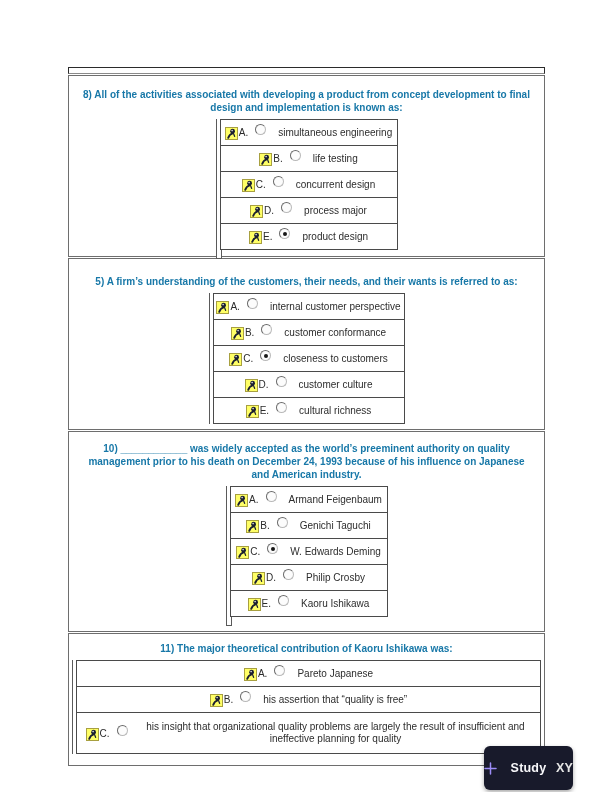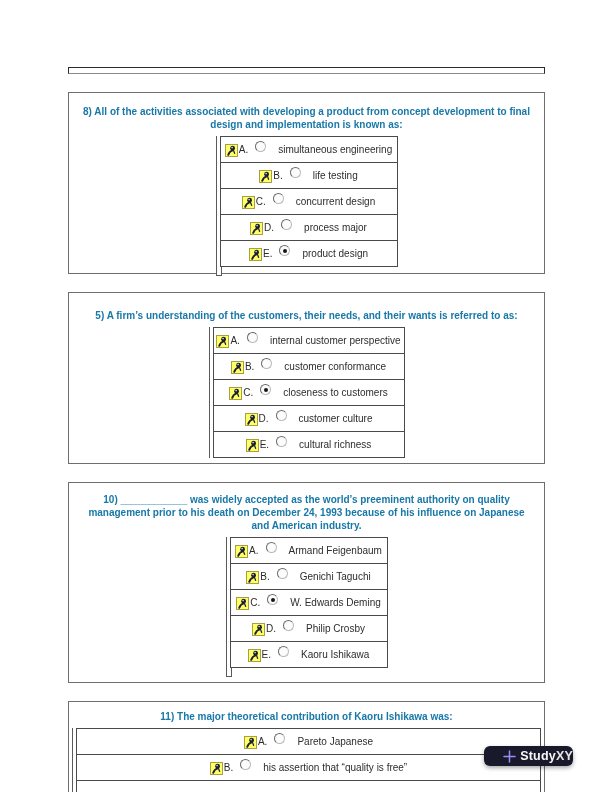--- a/index.html
+++ b/index.html
@@ -2,25 +2,25 @@
 <html><head>
 <meta charset="utf-8">
 <style>
   html,body{margin:0;padding:0;}
   body{
     width:612px;height:792px;background:#ffffff;position:relative;
     font-family:"Liberation Sans",sans-serif;overflow:hidden;
   }
   .doc{position:absolute;left:68px;top:67px;width:477px;}
   .top-strip{height:5px;border:1px solid #2b2b2b;border-bottom:1px solid #8a8a8a;background:#fff;}
-  .section{border:1px solid #6e6e6e;margin-top:18px;background:#fff;}
+  .section{border:1px solid #6e6e6e;margin-top:1px;background:#fff;}
   .s8{padding:12px 0 6px;}
   .s9{padding:16px 0 5px;}
   .s10{padding:10px 0 14px;}
-  .s11{padding:8px 0 5px;}
+  .s11{padding:8px 0 11px;}
   .qhead{
     color:#1878a8;font-weight:bold;font-size:10px;line-height:13px;
     text-align:center;margin:0 12px 5px;
   }
   .opt-table{margin:4px auto 0;border-left:1px solid #5a5a5a;padding-left:3px;position:relative;}
   .w8{width:178px;}
   .w9{width:192px;}
   .w10{width:158px;}
   .row{
     border:1px solid #4a4a4a;border-top:none;height:25px;
@@ -41,22 +41,22 @@
   }
   .otext{font-size:10px;color:#2d2d2d;white-space:nowrap;}
   .otext.wrap{white-space:normal;max-width:392px;text-align:center;line-height:12px;}
   .tail{
     position:absolute;left:-1px;bottom:-9px;width:4px;height:8px;background:#fff;
     border:1px solid #5a5a5a;border-top:none;
   }
   .full-rows{margin:4px 3px 0;border-left:1px solid #5a5a5a;padding-left:3px;}
   .full-rows .row.tall{height:40px;}
   .logo{
-    position:absolute;left:484px;top:746px;width:89px;height:20px;background:#181a2b;
-    border-radius:6px;display:flex;align-items:center;justify-content:flex-end;
+    position:absolute;left:484px;top:746px;width:89px;height:44px;background:#181a2b;
+    border-radius:6px;display:flex;align-items:center;justify-content:space-between;
     box-shadow:0 2px 4px rgba(0,0,0,0.35);cursor:pointer;
   }
   .logo .plus{margin-right:4px;display:block;}
   .logo .study{font-size:12.5px;font-weight:bold;color:#f7f7fa;letter-spacing:0.2px;}
   .logo .xy{font-size:12.5px;font-weight:bold;color:#e5e5e5;letter-spacing:0.2px;}
 </style>
 </head>
 <body>
 
 <svg width="0" height="0" style="position:absolute">
@@ -268,20 +268,21 @@
           <span class="otext">his assertion that “quality is free”</span>
         </span>
       </div>
       <div class="row tall">
         <span class="inner">
           <span class="yicon"><svg width="13" height="13" viewBox="0 0 13 13">
                 <use href="#writer-glyph"></use>
               </svg></span>
           <span class="letter">C.</span>
           <span class="radio"></span>
+          <span class="otext wrap">his insight that organizational quality problems are largely the result of insufficient and ineffective planning for quality</span>
         </span>
       </div>
     </div>
   </div>
 
 </div>
 
 <div class="logo">
   <svg class="plus" width="13" height="13" viewBox="0 0 13 13">
     <path d="M6.5 1 V12 M1 6.5 H12" stroke="#9c8cf7" stroke-width="1.5" fill="none" stroke-linecap="round"></path>

